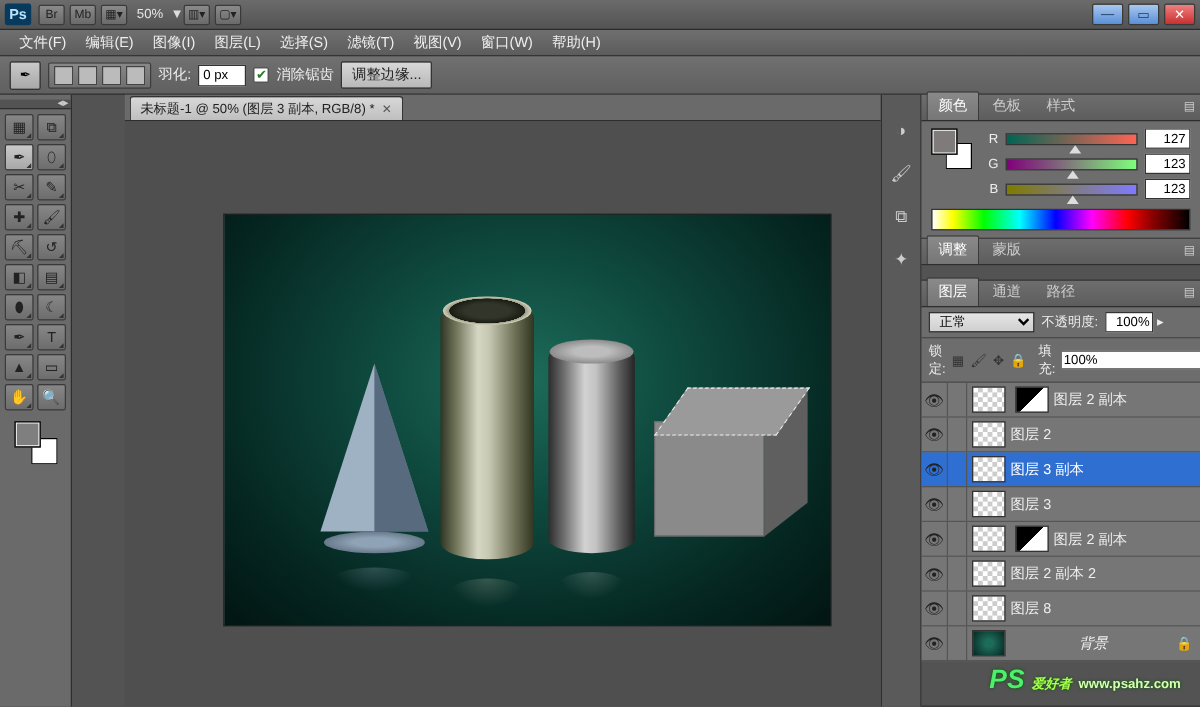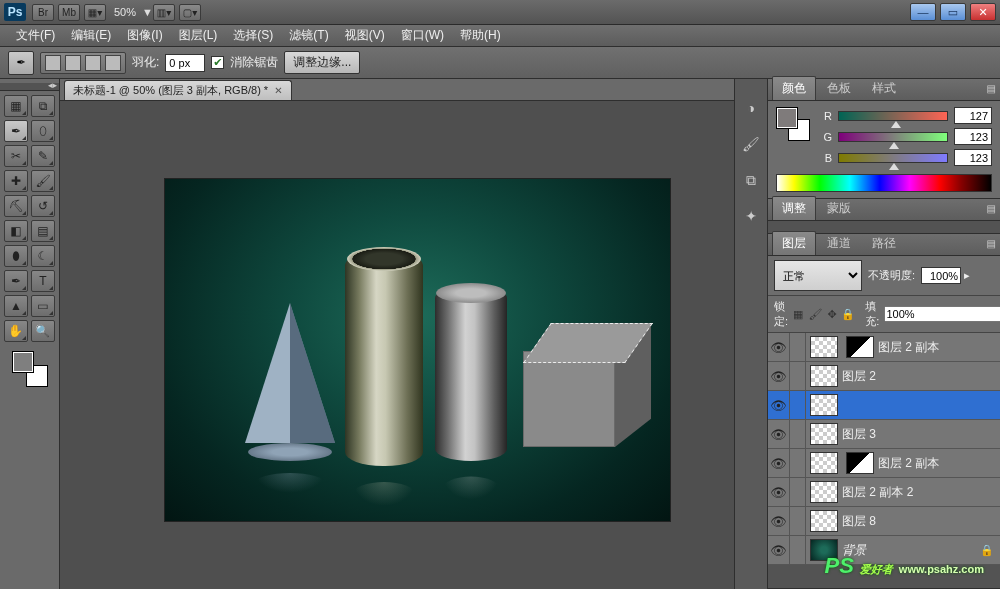--- a/index.html
+++ b/index.html
@@ -43,21 +43,21 @@
 .toolbox .tabhead::after{content:"◂▸"; position:absolute; right:2px; top:-3px; font-size:9px; color:#ccc;}
 .toolrow { display:flex; gap:3px; margin-bottom:3px;}
 .tool { width:24px; height:22px; background: linear-gradient(#878787,#6d6d6d); border:1px solid #3a3a3a; border-radius:2px; display:flex; align-items:center; justify-content:center; color:#222; font-size:12px; position:relative;}
 .tool.sel { background: linear-gradient(#c9c9c9,#a8a8a8);}
 .tool .tri { position:absolute; right:1px; bottom:1px; width:0;height:0; border-right:4px solid #333; border-top:4px solid transparent;}
 .swatches { margin-top:6px; position:relative; width:36px; height:36px;}
 .swatches .fg { position:absolute; width:22px; height:22px; background:#7f7f7f; border:1px solid #000; box-shadow:0 0 0 1px #fff inset; left:0; top:0; z-index:2;}
 .swatches .bg { position:absolute; width:22px; height:22px; background:#fff; border:1px solid #000; right:0; bottom:0;}
 
 
-.docarea { flex:1; background: #555; display:flex; flex-direction:column;}
+.docarea { flex:1; background: #555; display:flex; flex-direction:column;margin-left:44px;}
 .doc-tabbar { height:22px; background:#6a6a6a; display:flex; align-items:flex-end; padding-left:4px; border-bottom:1px solid #2e2e2e;}
 .doc-tab { background: linear-gradient(#d8d8d8,#bfbfbf); border:1px solid #333; border-bottom:none; padding:2px 8px; font-size:11px; color:#222; display:flex; align-items:center; gap:6px; border-radius:3px 3px 0 0;}
 .doc-tab .x { color:#555; font-size:10px;}
 .canvas-wrap { flex:1; background:#4f4f4f; display:flex; align-items:center; justify-content:center; position:relative; overflow:hidden;}
 .canvas { width:505px; height:342px; background: radial-gradient(ellipse at 50% 40%, #1d6b59 0%, #0f4a3f 35%, #052621 75%, #021512 100%); position:relative; margin-left:40px; margin-top:10px; box-shadow:0 0 0 1px #222;}
 
 
 .cone { position:absolute; left:80px; bottom:68px; width:90px; height:150px; }
 .cone .body { width:0;height:0; border-left:45px solid transparent; border-right:45px solid transparent; border-bottom:140px solid #9fb2c4; position:absolute; top:0; filter:brightness(1);}
 .cone .shade { width:0;height:0; border-left:0 solid transparent; border-right:45px solid transparent; border-bottom:140px solid rgba(30,50,70,.55); position:absolute; top:0; left:45px;}
@@ -101,38 +101,38 @@
 .color-swatchpair { position:relative; width:34px; height:34px; margin-right:4px;}
 .color-swatchpair .a{position:absolute; width:22px;height:22px; background:#7f7b7b; border:1px solid #000; box-shadow:0 0 0 1px #fff inset; z-index:2;}
 .color-swatchpair .b{position:absolute; width:22px;height:22px; background:#fff; border:1px solid #000; right:0; bottom:0;}
 .spectrum { height:18px; background: linear-gradient(90deg, #fff 0%, #ff0 8%, #0f0 20%, #0ff 34%, #00f 48%, #f0f 62%, #f00 76%, #800 86%, #000 100%); border:1px solid #333; margin-top:4px;}
 
 
 .adjust-body { padding: 6px 8px; min-height: 8px; }
 
 
 .layers-controls { display:flex; align-items:center; gap:6px; padding:4px 6px; background:#6d6d6d; border-bottom:1px solid #444;}
-.layers-controls select { background: linear-gradient(#e6e6e6,#cfcfcf); border:1px solid #333; height:31px; font-size:11px; width:88px; padding-left:4px;}
+.layers-controls select { background: linear-gradient(#e6e6e6,#cfcfcf); border:1px solid #333; height:17px; font-size:11px; width:88px; padding-left:4px;}
 .layers-controls .lab { color:#eee; font-size:11px;}
 .layers-controls input { width:40px; height:17px; background:#fff; border:1px solid #333; text-align:right; padding-right:2px;}
 .layers-controls .pct { color:#eee; margin-left:-3px;}
 .layers-lock { display:flex; align-items:center; gap:5px; padding:3px 6px; background:#6d6d6d; border-bottom:1px solid #444; color:#eee;}
 .layers-lock .ic { width:16px; height:16px; display:flex;align-items:center;justify-content:center; color:#333; font-size:11px;}
 .layer-list { background:#767676; max-height:248px; overflow:auto;}
 .layer { display:flex; align-items:center; height:29px; border-bottom:1px solid #555; padding-right:6px;}
 .layer.sel { background:#2f6fd1; color:#fff;}
 .layer .eye { width:22px; display:flex; align-items:center; justify-content:center; color:#222; border-right:1px solid #555; height:100%; font-size:13px;}
 .layer .linkcol { width:16px; height:100%; border-right:1px solid #555;}
 .layer .thumb { width:28px; height:22px; margin:0 4px; border:1px solid #333; background:#fff; display:flex;align-items:center;justify-content:center; font-size:9px; overflow:hidden;}
 .layer .thumb.trans { background: repeating-conic-gradient(#ccc 0 25%, #fff 0 50%) 0 0/8px 8px;}
 .layer .thumb.mask { background: linear-gradient(135deg,#000 50%, #fff 50%);}
 .layer .thumb.bgthumb { background: radial-gradient(circle,#1d6b59 20%, #052621 100%);}
 .layer .name { flex:1; font-size:12px; color:#eee; white-space:nowrap; overflow:hidden;}
 .layer.sel .name { color:#fff;}
-.layer.bg .name { font-style:italic;}
+.layer.bg .name { font-style:italic;text-align:center;}
 .layer .lock { color:#333; font-size:11px;}
 
 
 .layer-list::-webkit-scrollbar{width:14px;}
 .layer-list::-webkit-scrollbar-track{background:#5a5a5a;}
 .layer-list::-webkit-scrollbar-thumb{background:linear-gradient(#9a9a9a,#7a7a7a); border:1px solid #333; border-radius:2px;}
 
 
 .watermark { position:absolute; right:16px; bottom:10px; color:#a6ff4d; font-weight:bold; font-size:18px; text-shadow:0 0 3px #050; font-style:italic; display:flex; align-items:baseline; gap:6px;}
 .watermark .sub { font-size:11px; color:#d6ffb0; font-style:normal; font-weight:bold;}
@@ -361,20 +361,21 @@
           <div class="layer">
             <div class="eye">👁</div>
             <div class="linkcol"></div>
             <div class="thumb trans"></div>
             <div class="name">图层 2</div>
           </div>
           <div class="layer sel">
             <div class="eye">👁</div>
             <div class="linkcol"></div>
             <div class="thumb trans"></div>
+            <div class="name">图层 3 副本</div>
           </div>
           <div class="layer">
             <div class="eye">👁</div>
             <div class="linkcol"></div>
             <div class="thumb trans"></div>
             <div class="name">图层 3</div>
           </div>
           <div class="layer">
             <div class="eye">👁</div>
             <div class="linkcol"></div>

